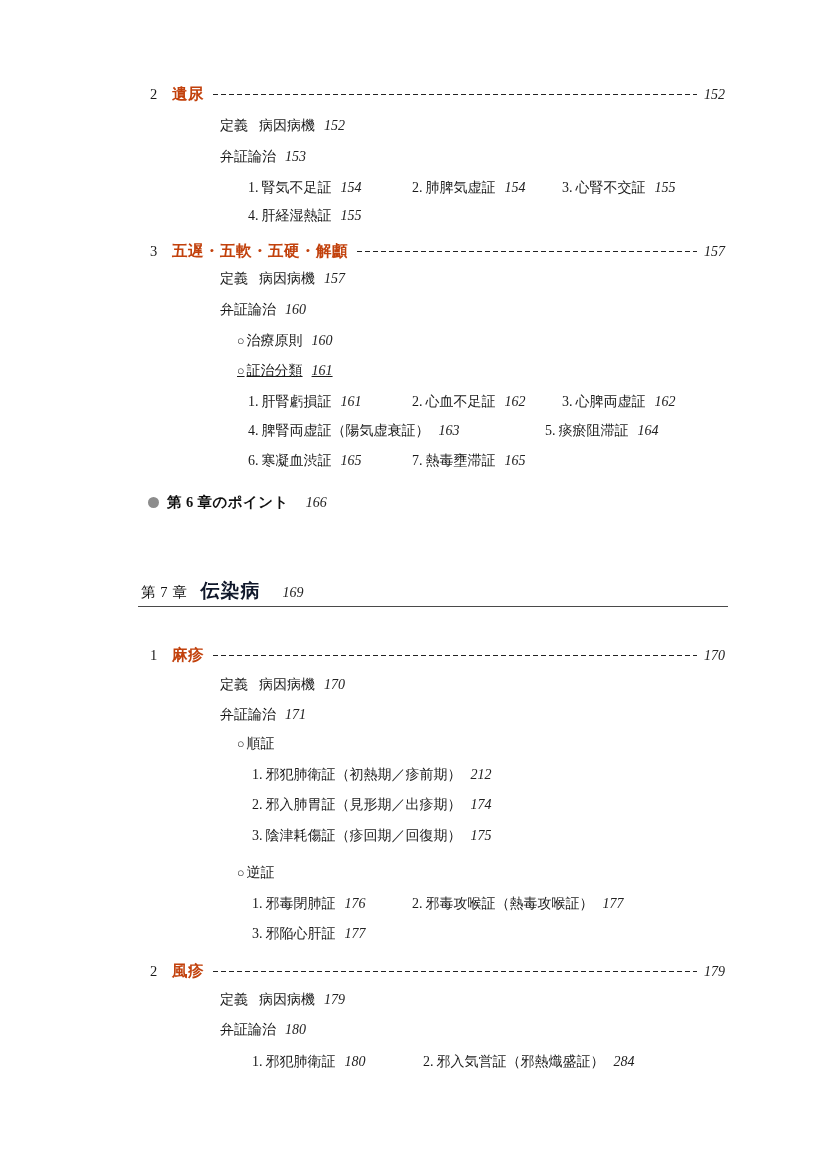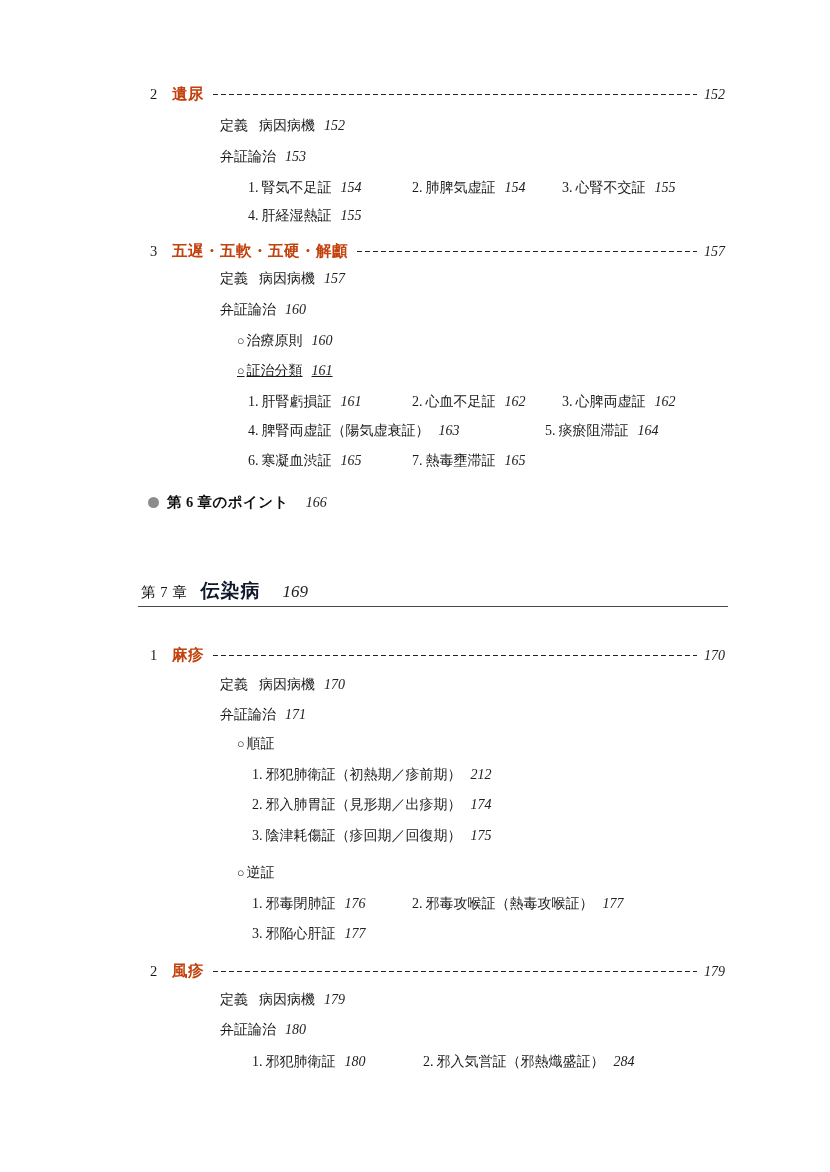--- a/index.html
+++ b/index.html
@@ -140,21 +140,21 @@
   }
   .chapter .ch-title {
     font-size: 19px;
     font-weight: 700;
     letter-spacing: 1px;
     margin-left: 13px;
     color: #0f172a;
   }
   .chapter .pg {
     margin-left: 22px;
-    font-size: 17px;
+    font-size: 14px;
   }
   .rule {
     position: absolute;
     height: 1px;
     background: #4a4a4a;
   }
 </style>
 </head>
 <body>
 

